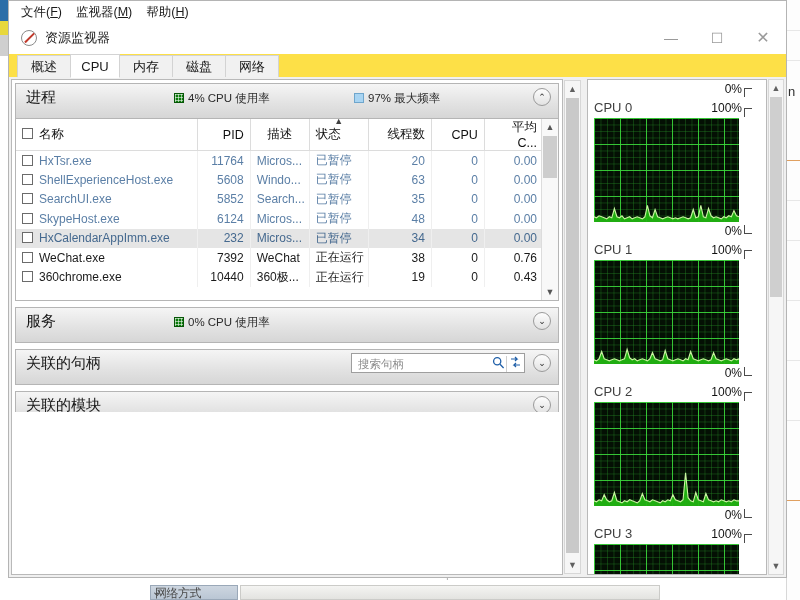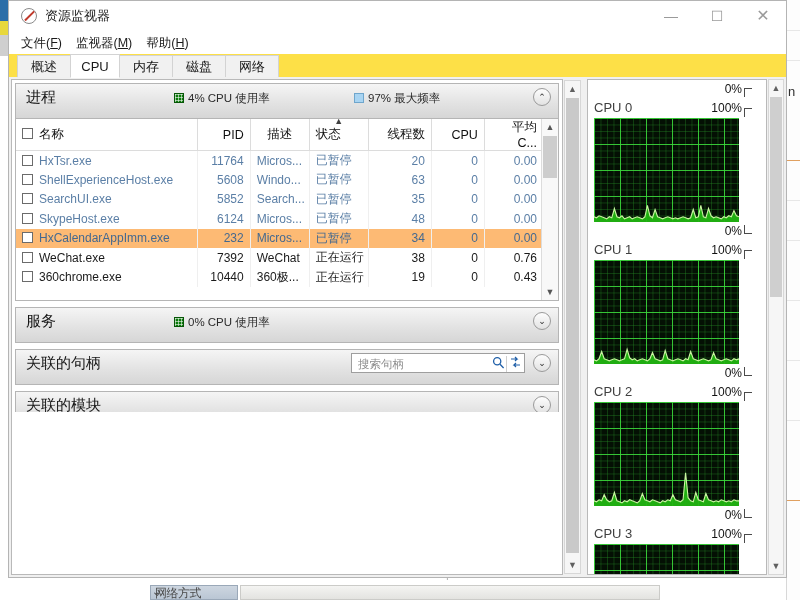--- a/index.html
+++ b/index.html
@@ -234,21 +234,21 @@
   }
   table.grid th.l { text-align: left; }
   table.grid th.r { text-align: right; }
   table.grid td {
     height: 19.5px; padding: 0 6px; box-sizing: border-box;
     border-right: 1px solid #efefef;
     color: #1a1a1a; white-space: nowrap; overflow: hidden;
   }
   table.grid td.r { text-align: right; }
   table.grid td.l { text-align: left; }
-  tr.sel td { background: #fdba74; }
+  tr.sel td { background: #e5e5e5; }
   tr.suspended td { color: #5b7fa6; }
   tr.suspended.sel td { color: #45698f; }
   .cb {
     display: inline-block; width: 11px; height: 11px;
     border: 1px solid #6b6b6b; background: #ffffff;
     vertical-align: -1px; margin-right: 6px; box-sizing: border-box;
   }
   .sortcaret {
     position: absolute; left: 50%; top: -3px; transform: translateX(-50%);
     font-size: 9px; color: #404040;
@@ -363,29 +363,29 @@
 
   <div class="bg-bottom-win"></div>
   <div class="bg-bottom-win2"></div>
   <div class="bg-bottom-chevron">⌄</div>
   <div class="bg-bottom-txt">网络方式</div>
   <div class="bg-bottom-strip"></div>
 </div>
 
 <div id="win">
 
+  <div id="menubar"><span class="menu-item"><span>文件(<u>F</u>)</span></span><span class="menu-item"><span>监视器(<u>M</u>)</span></span><span class="menu-item"><span>帮助(<u>H</u>)</span></span></div>
+
   <div id="titlebar">
     <div id="app-icon"></div>
     <div id="win-title">资源监视器</div>
     <div class="cbtn" id="btn-min">—</div>
     <div class="cbtn" id="btn-max">☐</div>
     <div class="cbtn" id="btn-close">✕</div>
   </div>
-
-  <div id="menubar"><span class="menu-item"><span>文件(<u>F</u>)</span></span><span class="menu-item"><span>监视器(<u>M</u>)</span></span><span class="menu-item"><span>帮助(<u>H</u>)</span></span></div>
 
   <div id="tabstrip">
       <div class="tab" style="left: 8px; width: 54px;"><span>概述</span></div>
       <div class="tab active" style="left: 61px; width: 50px;"><span>CPU</span></div>
       <div class="tab" style="left: 110px; width: 54px;"><span>内存</span></div>
       <div class="tab" style="left: 163px; width: 54px;"><span>磁盘</span></div>
       <div class="tab" style="left: 216px; width: 54px;"><span>网络</span></div>
     </div>
 
   <div id="wbody">

